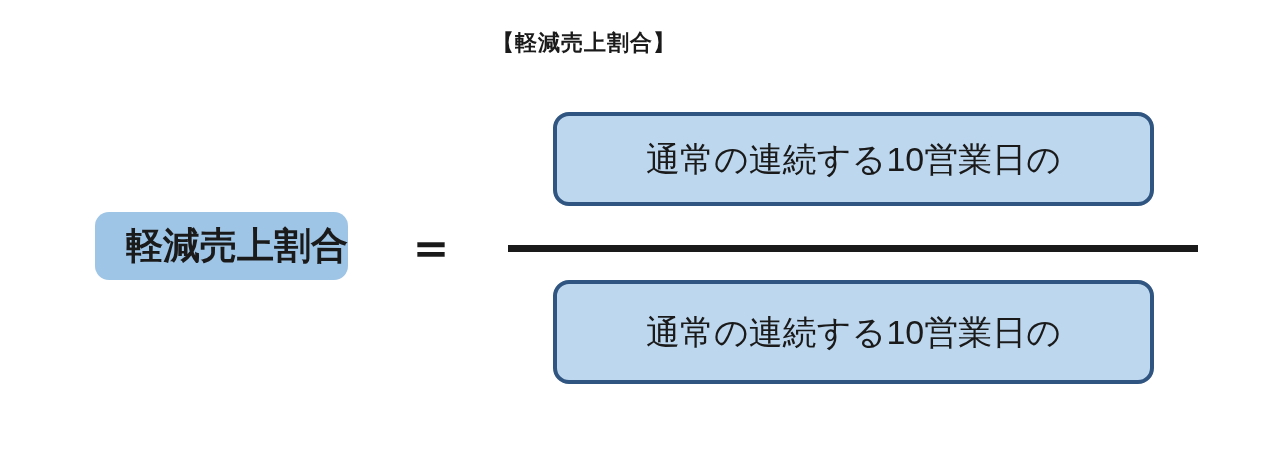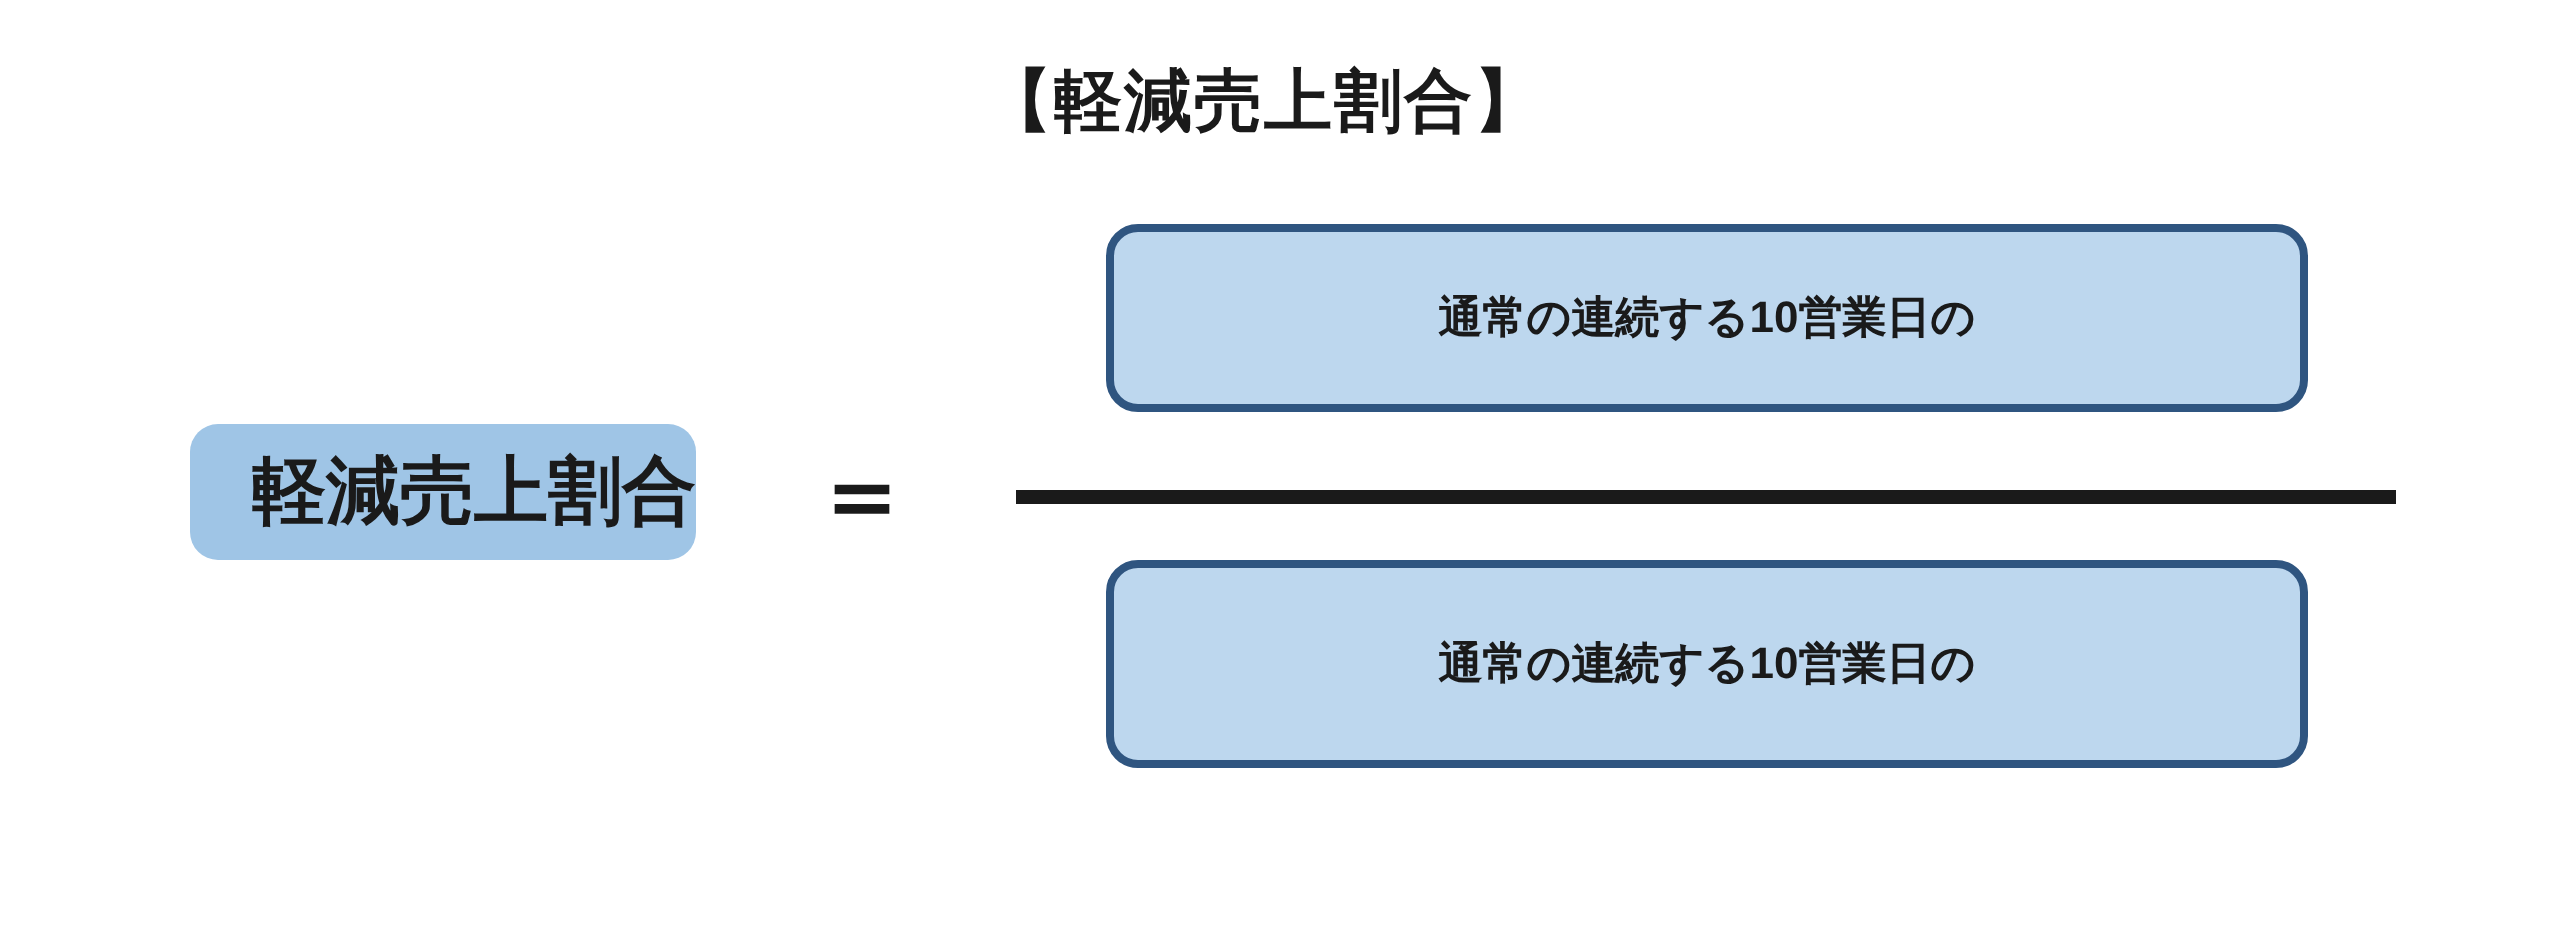--- a/index.html
+++ b/index.html
@@ -17,21 +17,21 @@
     height: 473px;
     background: #ffffff;
     overflow: hidden;
     font-family: "Liberation Sans", "DejaVu Sans", sans-serif;
     color: var(--text);
   }
   .title {
     position: absolute;
     left: 492px;
     top: 28px;
-    font-size: 34px;
+    font-size: 22px;
     font-weight: bold;
     letter-spacing: 1px;
     white-space: nowrap;
   }
   .label-box {
     position: absolute;
     left: 95px;
     top: 212px;
     width: 253px;
     height: 68px;
@@ -65,22 +65,22 @@
     background: var(--box-fill);
     border: 4px solid var(--box-border);
     border-radius: 16px;
     display: flex;
     flex-direction: column;
     align-items: center;
     justify-content: center;
     text-align: center;
   }
   .frac-box .line {
-    font-size: 22px;
-    font-weight: bold;
+    font-size: 34px;
+    font-weight: normal;
     line-height: 44px;
     white-space: nowrap;
   }
   .numerator { top: 112px; height: 94px; }
   .denominator { top: 280px; height: 104px; }
   .frac-bar {
     position: absolute;
     left: 508px;
     top: 245px;
     width: 690px;

